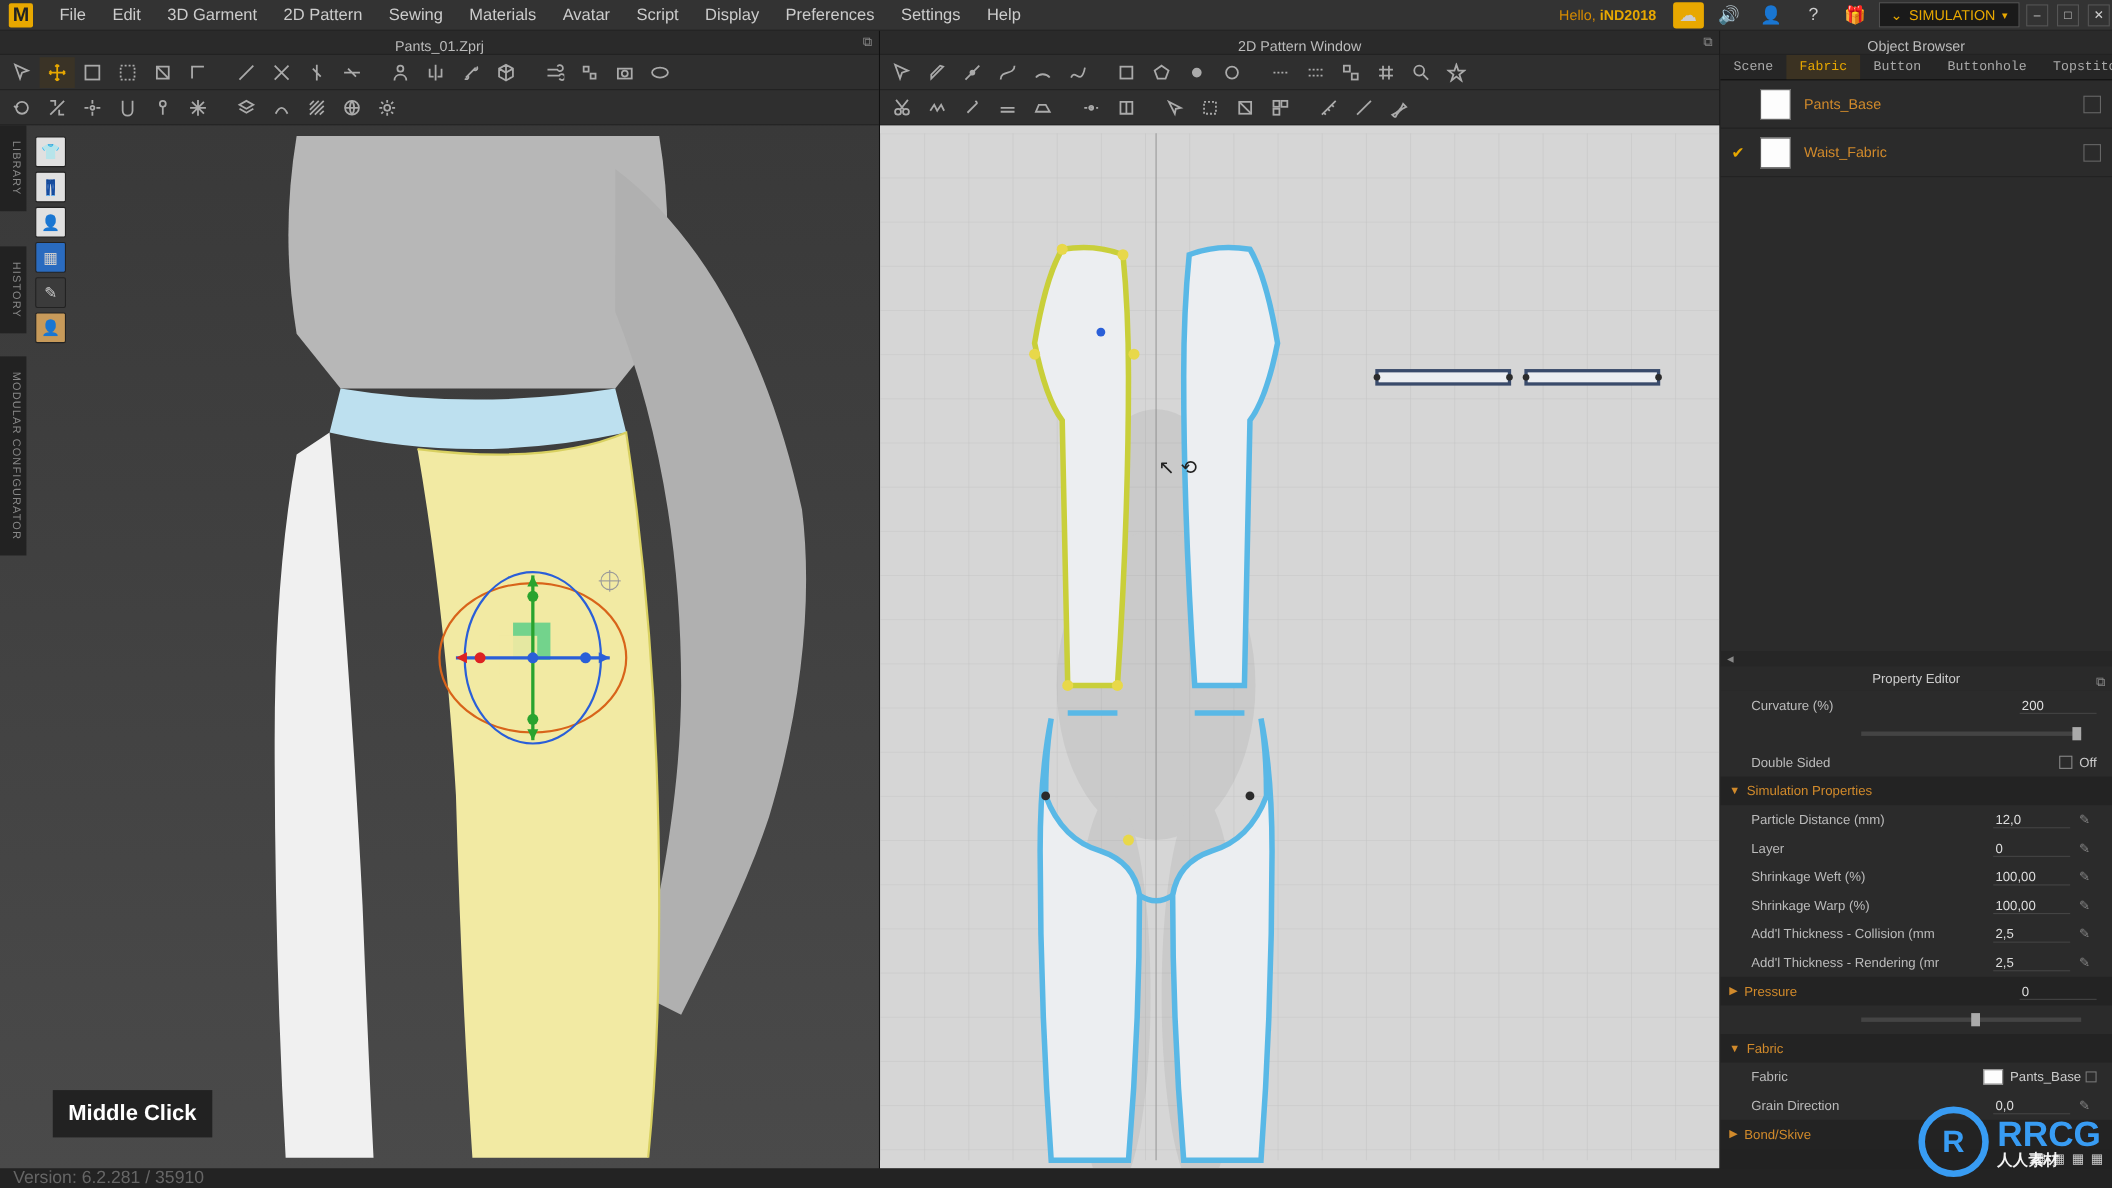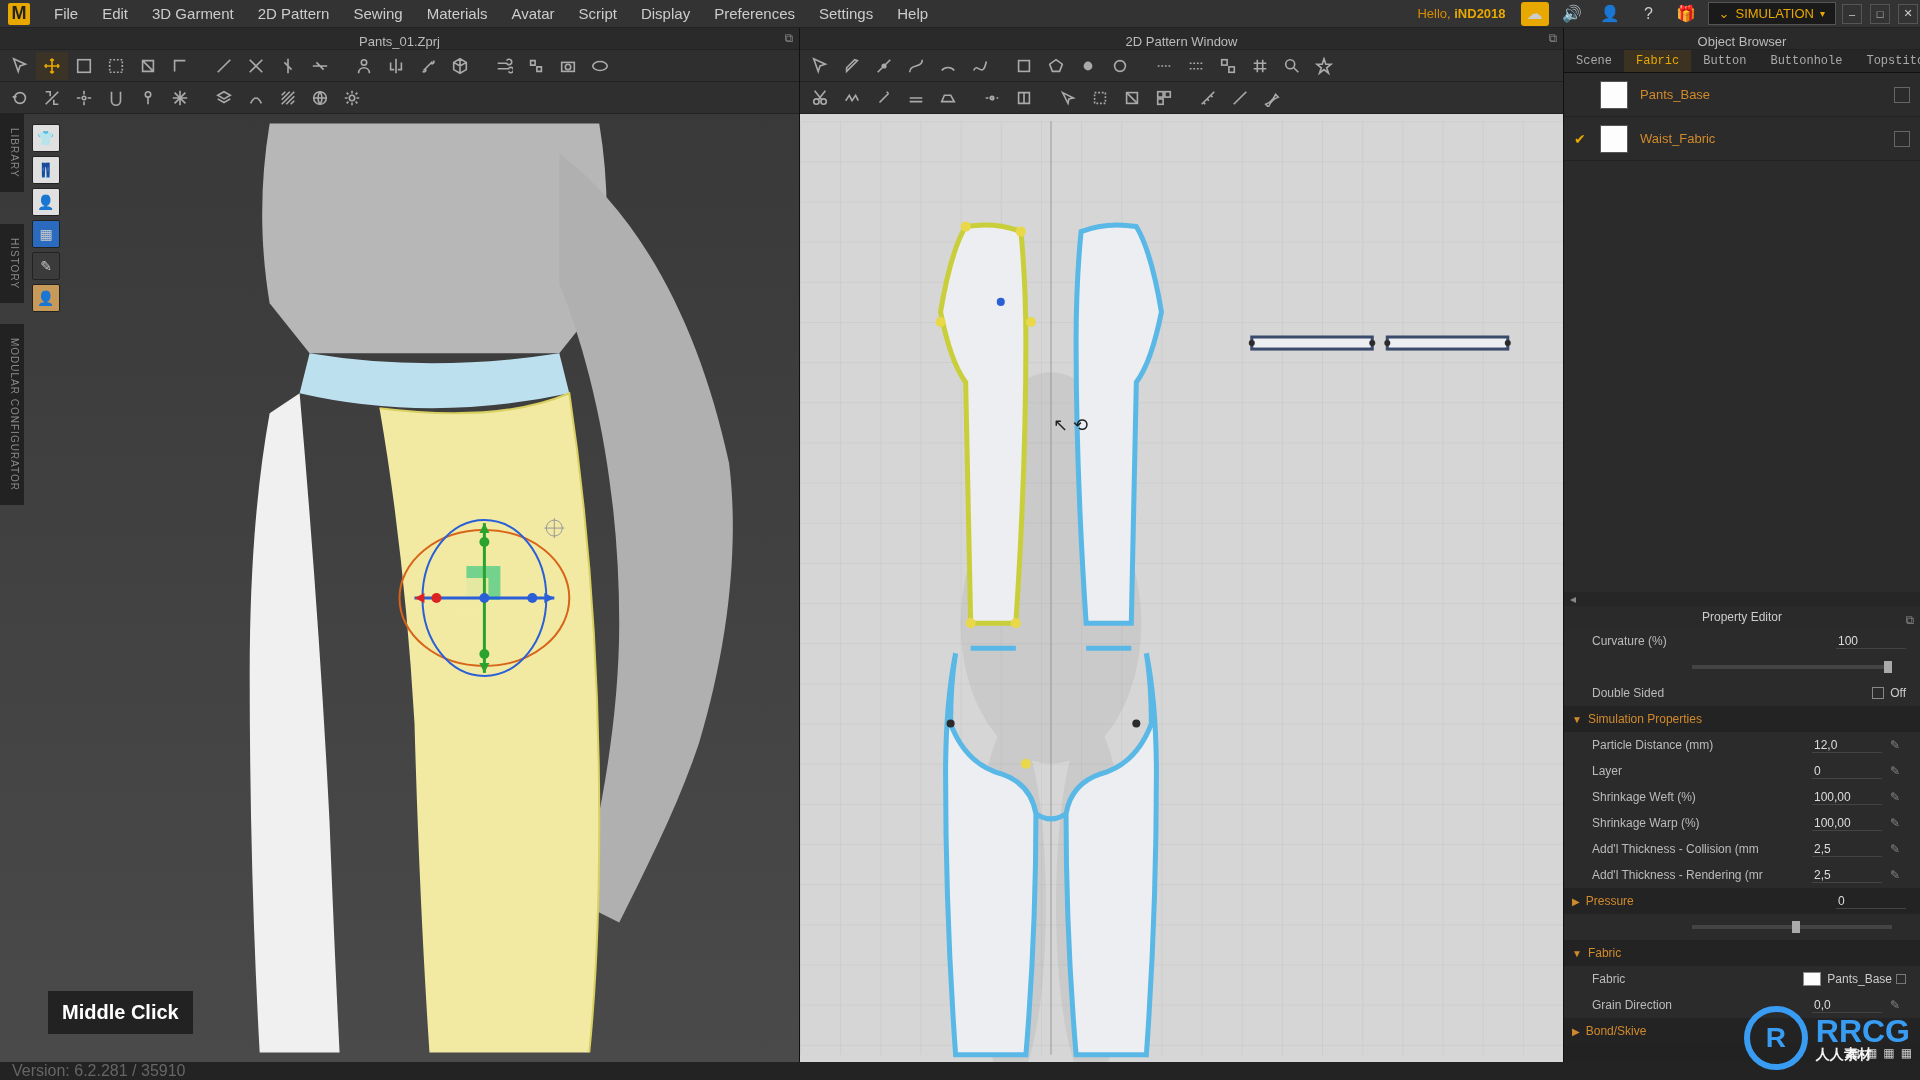--- a/index.html
+++ b/index.html
@@ -602,21 +602,21 @@
     <div style="flex:1"></div>
 
     <div class="propr">
       <div style="height:14px; background:#262626; text-align:left; padding-left:6px; color:#888;">◂</div>
       <div class="proph">
         <span>Property Editor</span><span class="pop">⧉</span>
       </div>
 
       <div class="prow">
         <span class="lbl">Curvature (%)</span>
-        <span class="val">100</span>
+        <span class="val">200</span>
       </div>
       <div class="prow" style="padding-left:120px;">
         <div class="slider" style="width:200px;">
             <div class="hn"></div>
           </div>
       </div>
       <div class="prow">
         <span class="lbl">Double Sided</span>
         <span class="tog"></span>
         <span>Off</span>

